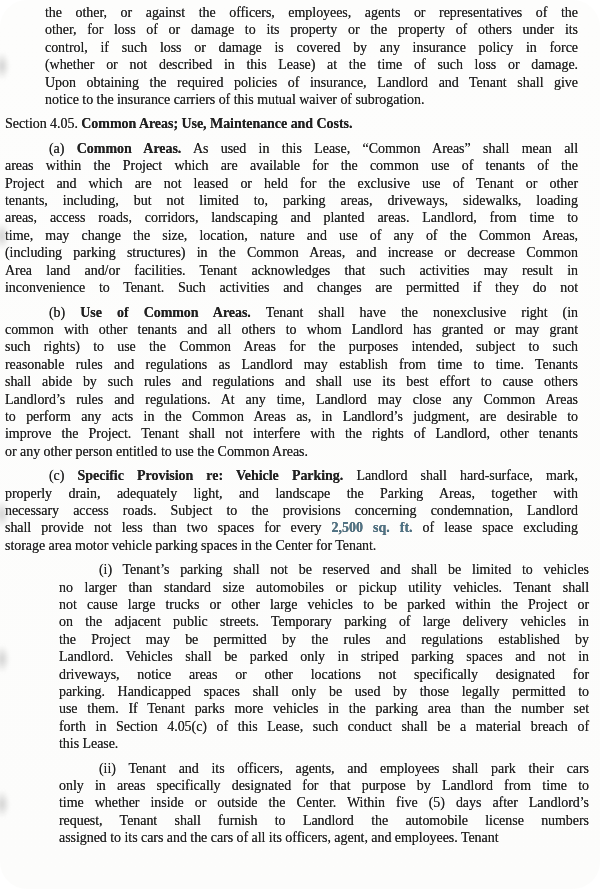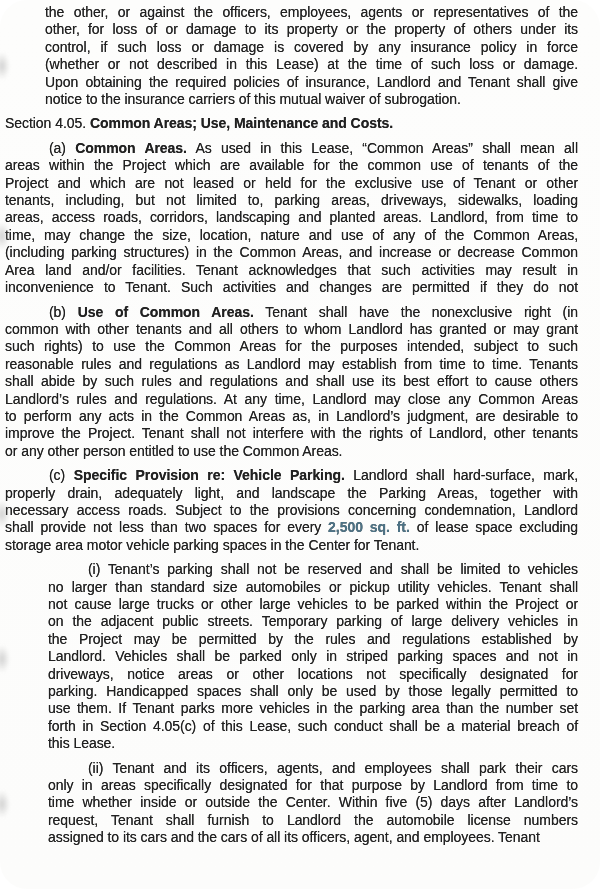--- a/index.html
+++ b/index.html
@@ -8,32 +8,32 @@
     background: #ffffff;
   }
   .page {
     position: relative;
     width: 600px;
     height: 889px;
     box-sizing: border-box;
     padding: 4px 0 0 5px;
     overflow: hidden;
     background: linear-gradient(180deg, #fdfdfc 0%, #fcfcfb 100%);
-    font-family: Liberation Sans, sans-serif;
+    font-family: Liberation Serif, serif;
     font-size: 14px;
     line-height: 17.4px;
     letter-spacing: -0.05px;
     color: #212121;
     text-shadow: 0 0 0.45px rgba(25,25,25,0.75);
     border-radius: 27px;
   }
   .para { width: 573px; }
   .para + .para { margin-top: 7px; }
   .para.continuation { margin-left: 40px; width: 533px; }
-  .para.sub { margin-left: 43px; width: 530px; }
+  .para.sub { margin-left: 54px; width: 530px; }
   .para.heading { width: 573px; }
   .line { min-height: 17.4px; box-sizing: border-box; }
   .line.jl { text-align: justify; text-align-last: justify; }
   .b { font-weight: 700; }
   .accent { font-weight: 700; color: #4d7386; }
   .smudge {
     position: absolute;
     left: -6px;
     width: 16px;
     height: 28px;

